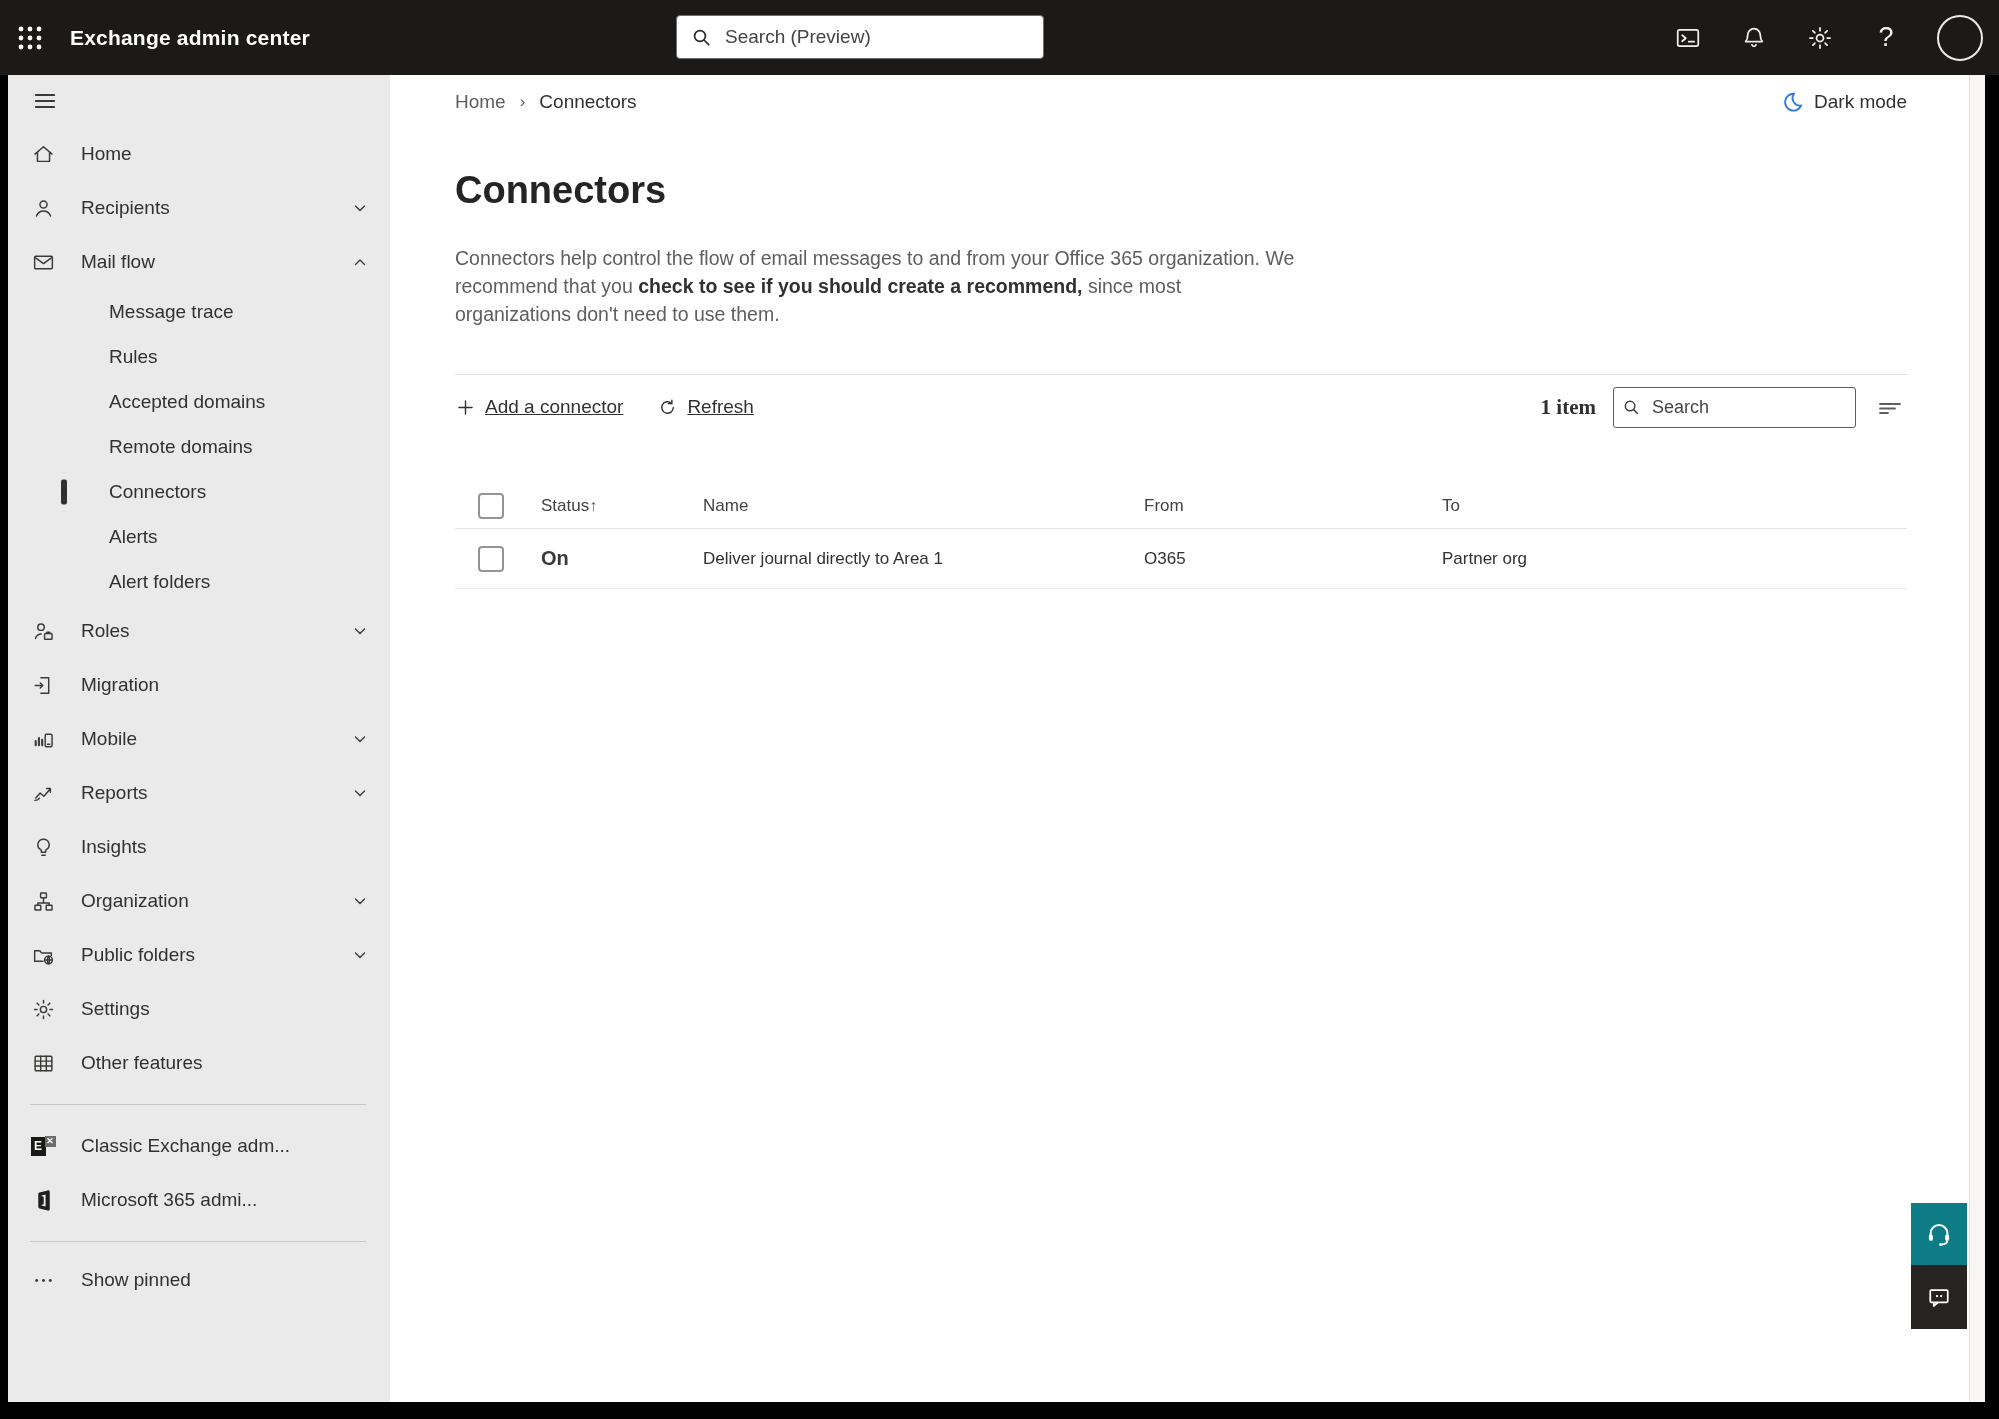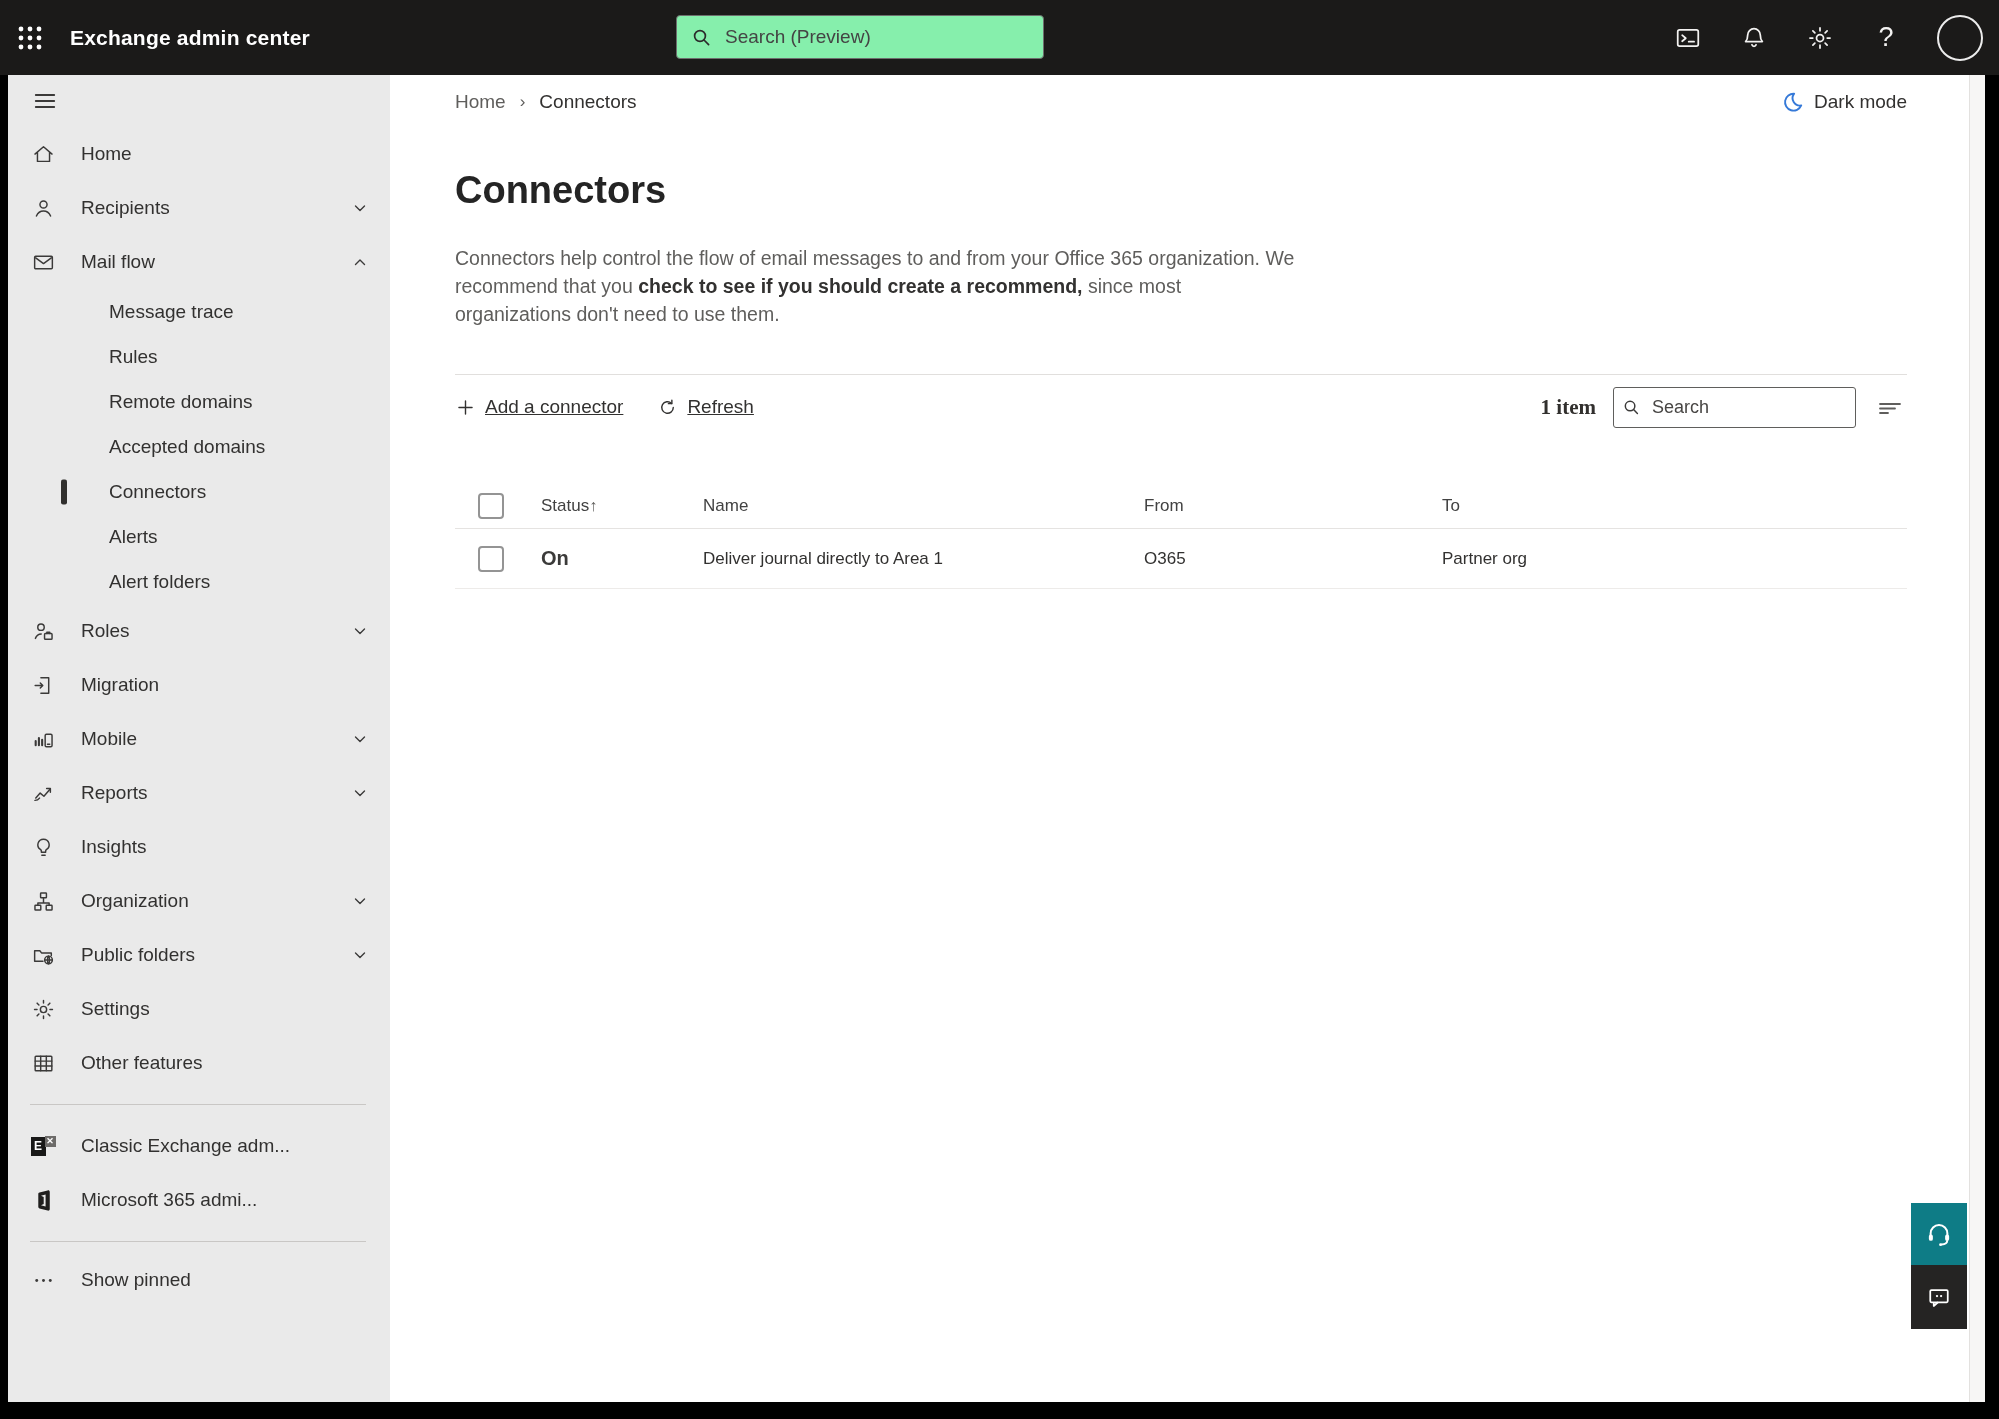--- a/index.html
+++ b/index.html
@@ -17,21 +17,21 @@
 
   
   .topbar {
     position:absolute; top:0; left:0; width:1999px; height:75px;
     background:#1b1a19; display:flex; align-items:center; z-index:5;
   }
   .waffle-btn { width:60px; height:75px; display:flex; align-items:center; justify-content:center; cursor:pointer; }
   .topbar-title { color:#fff; font-size:21px; font-weight:700; margin-left:10px; letter-spacing:.2px; }
   .topbar-search {
     position:absolute; left:676px; top:15px; width:368px; height:44px;
-    background:#86efac; border:1px solid #6d6d6d; border-radius:4px;
+    background:#ffffff; border:1px solid #6d6d6d; border-radius:4px;
     display:flex; align-items:center; padding:0 12px;
   }
   .topbar-search input {
     border:none; outline:none; background:transparent; flex:1;
     font-size:19px; color:#3a3a3a; font-family:"Liberation Sans", sans-serif; margin-left:12px;
   }
   .topbar-search input::placeholder { color:#444; opacity:1; }
   .topbar-right { position:absolute; right:16px; top:0; height:75px; display:flex; align-items:center; gap:36px; }
   .tb-icon { width:30px; height:30px; display:flex; align-items:center; justify-content:center; cursor:pointer; }
   .help-q { color:#f3f2f1; font-size:27px; font-weight:400; line-height:1; }
@@ -220,24 +220,24 @@
       </span>
     </div>
 
     <div class="nav-sub">
       <span>Message trace</span>
     </div>
     <div class="nav-sub">
       <span>Rules</span>
     </div>
     <div class="nav-sub">
+      <span>Accepted domains</span>
+    </div>
+    <div class="nav-sub">
       <span>Remote domains</span>
-    </div>
-    <div class="nav-sub">
-      <span>Accepted domains</span>
     </div>
     <div class="nav-sub selected">
       <span>Connectors</span>
     </div>
     <div class="nav-sub">
       <span>Alerts</span>
     </div>
     <div class="nav-sub">
       <span>Alert folders</span>
     </div>

